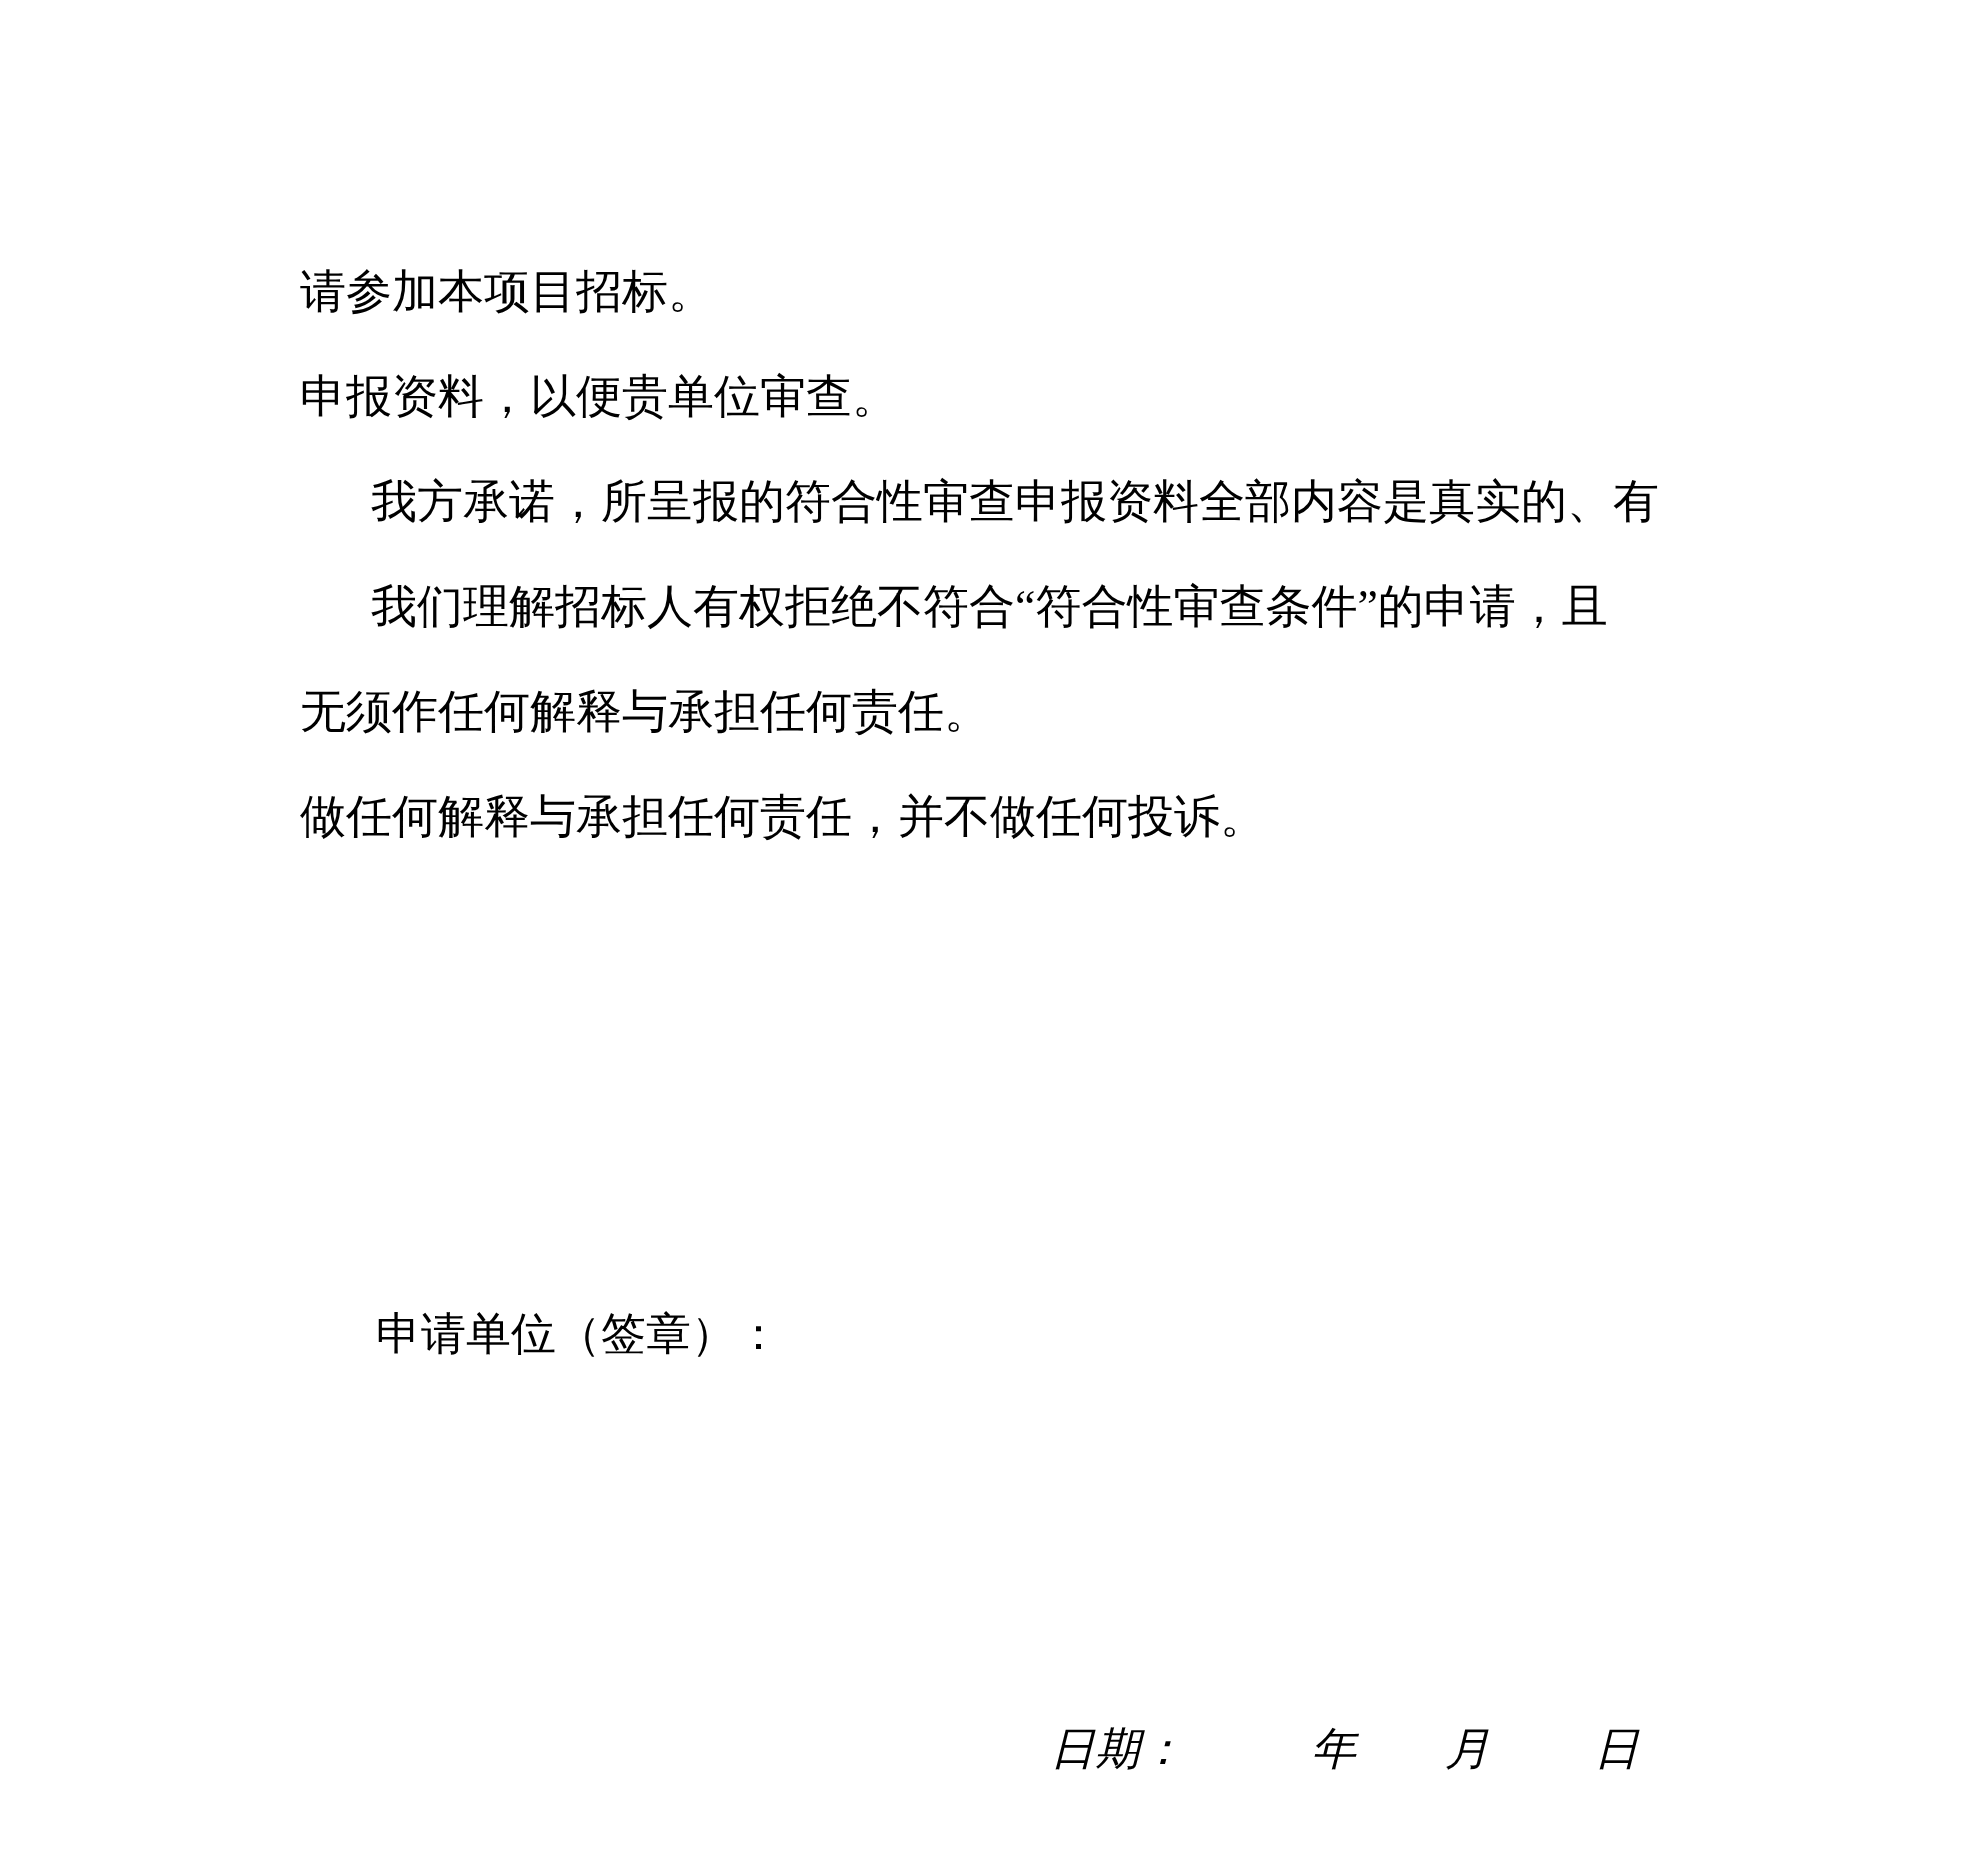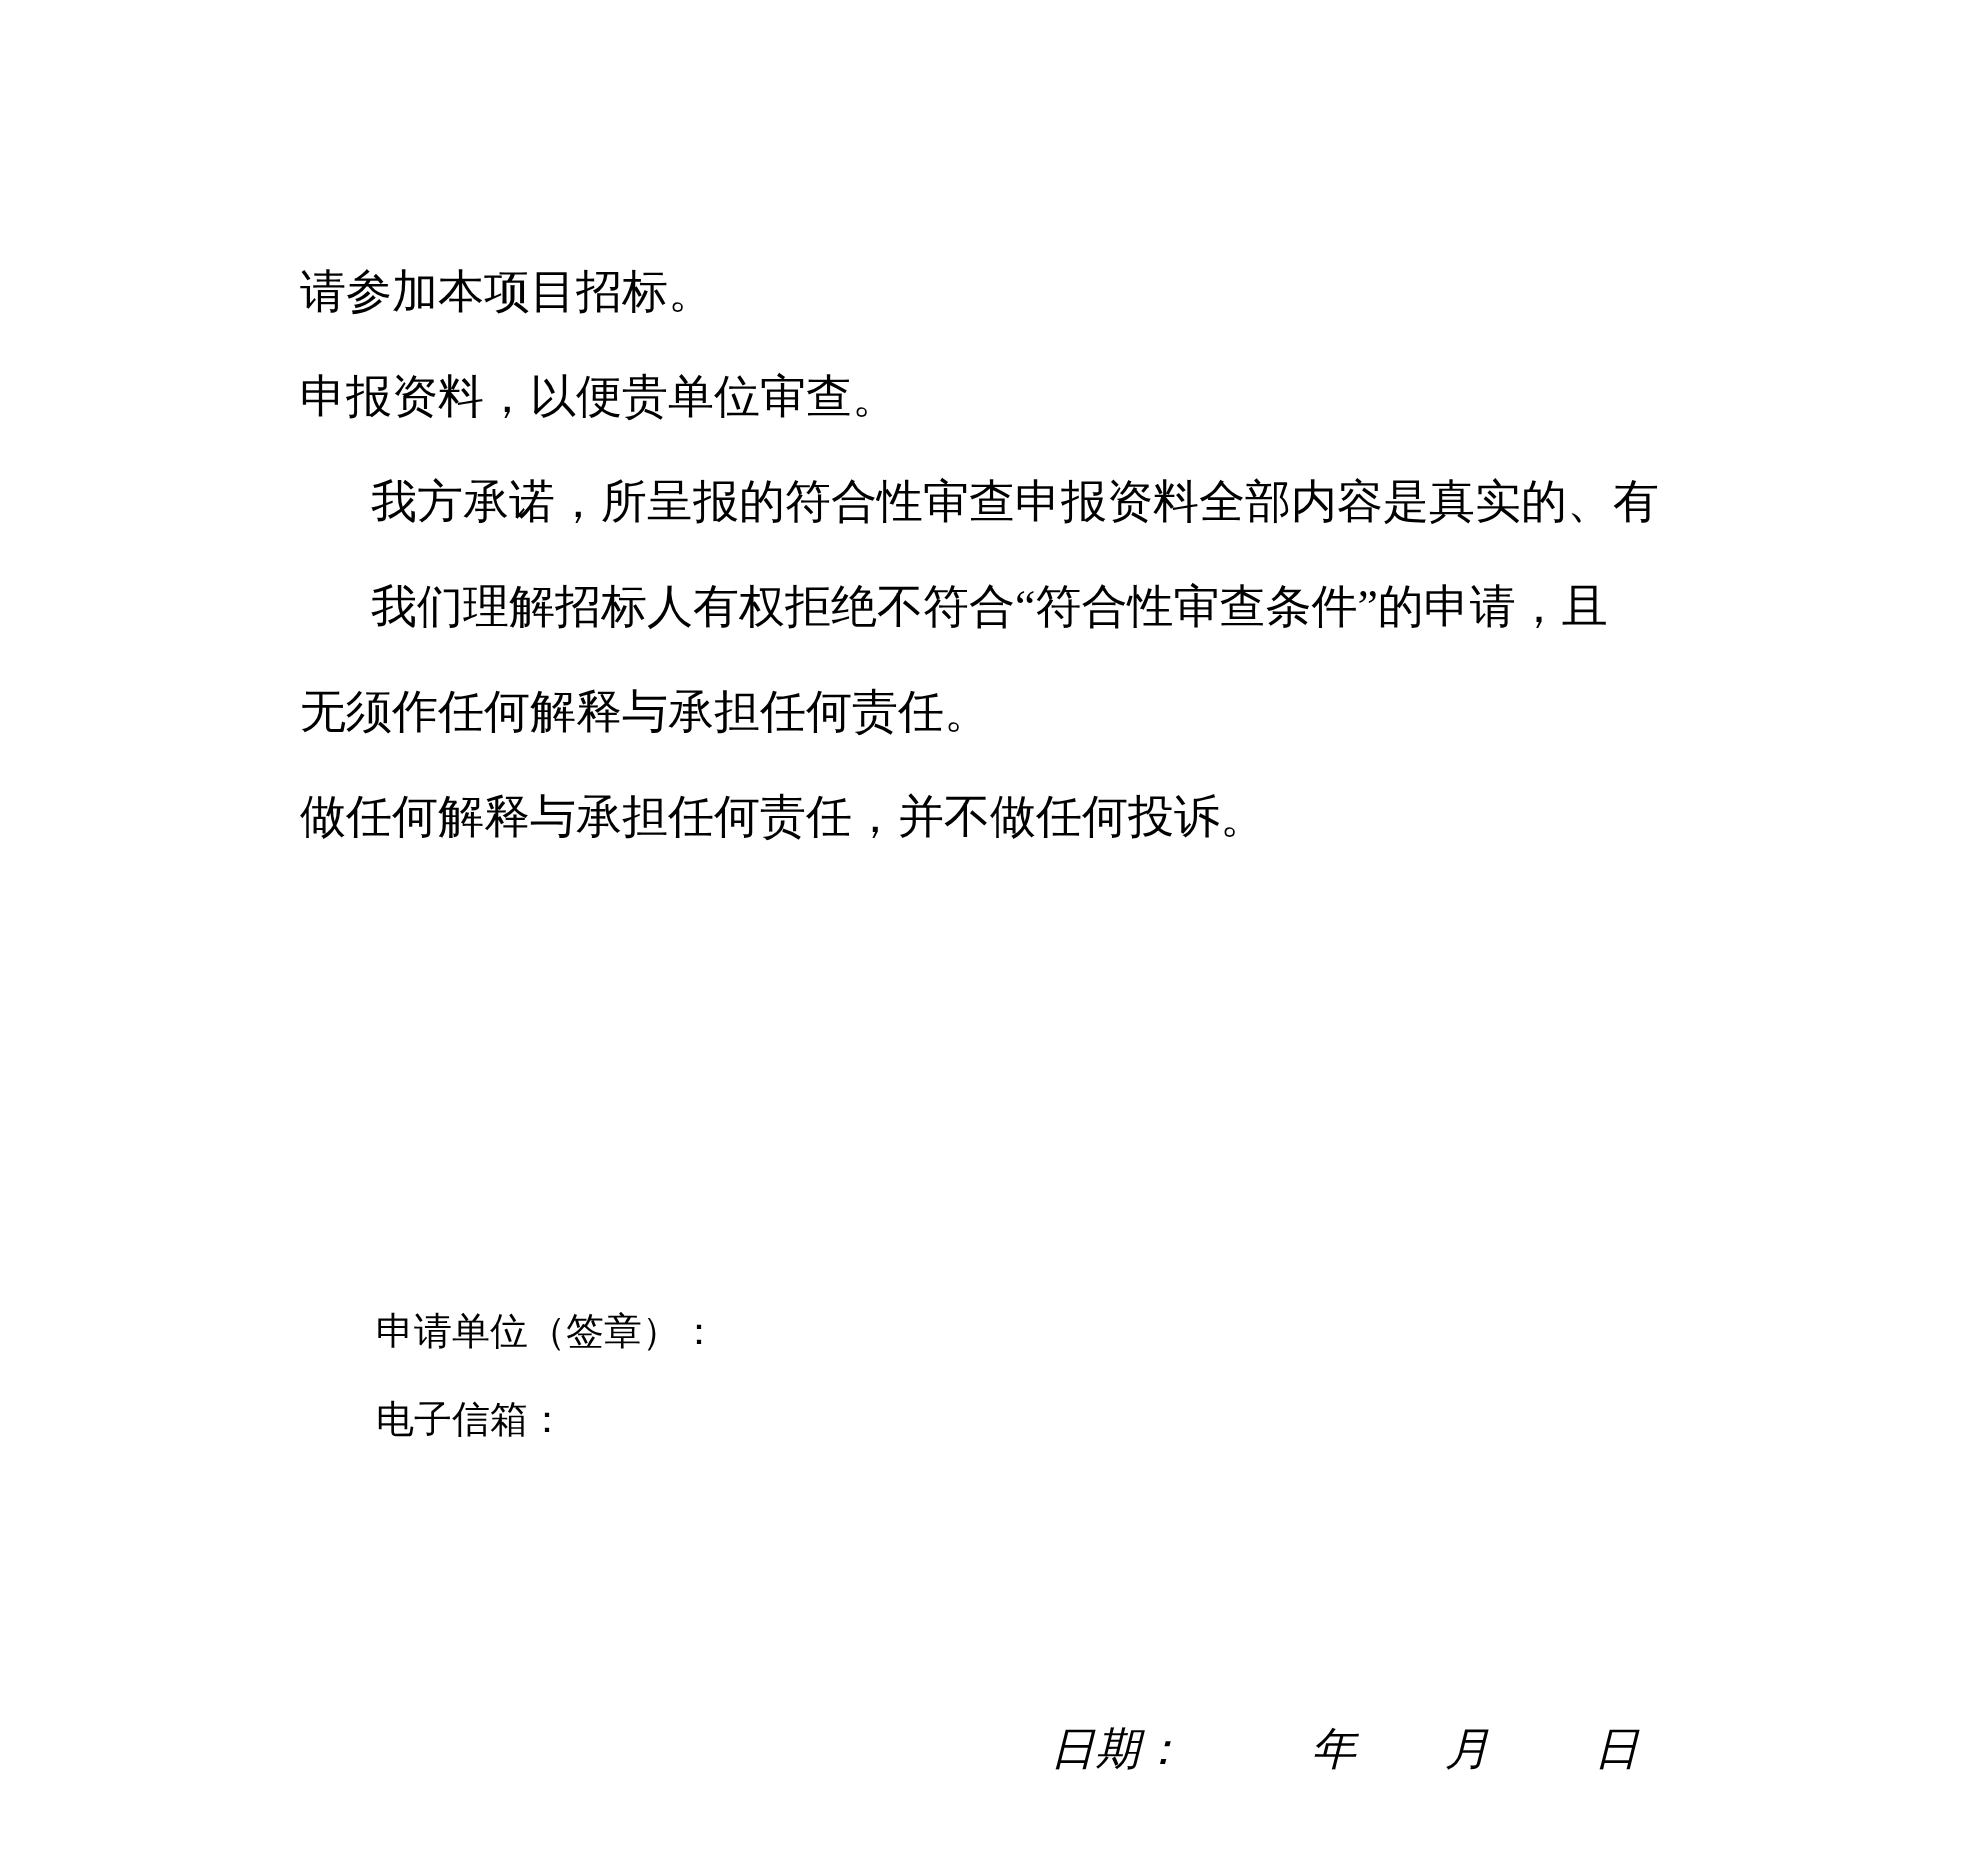--- a/index.html
+++ b/index.html
@@ -39,24 +39,23 @@
     text-align: left;
   }
   .body-line.indent {
     text-indent: 71px;
   }
   
   .signature-block {
     position: absolute;
     left: 376px;
     top: 1290px;
-    font-size: 38px;
+    font-size: 45px;
     line-height: 88px;
     white-space: nowrap;
-    font-family: Liberation Mono, monospace;
   }
   .sig-line {
     height: 88px;
   }
   
   .date-line {
     position: absolute;
     left: 0;
     top: 1718px;
     width: 1975px;
@@ -88,21 +87,20 @@
     <div class="body-line indent">我方承诺，所呈报的符合性审查申报资料全部内容是真实的、有</div>
 
     <div class="body-line indent">我们理解招标人有权拒绝不符合“符合性审查条件”的申请，且</div>
     <div class="body-line">无须作任何解释与承担任何责任。</div>
 
     <div class="body-line">做任何解释与承担任何责任，并不做任何投诉。</div>
   </div>
 
   <div class="signature-block">
     <div class="sig-line">申请单位（签章）：</div>
-    <div class="sig-line">电子信箱：</div>
   </div>
 
   <div class="date-line">
     <span class="date-label">日期：</span>
     <span class="year-label">年</span>
     <span class="month-label">月</span>
     <span class="day-label">日</span>
   </div>
 
 </div>

